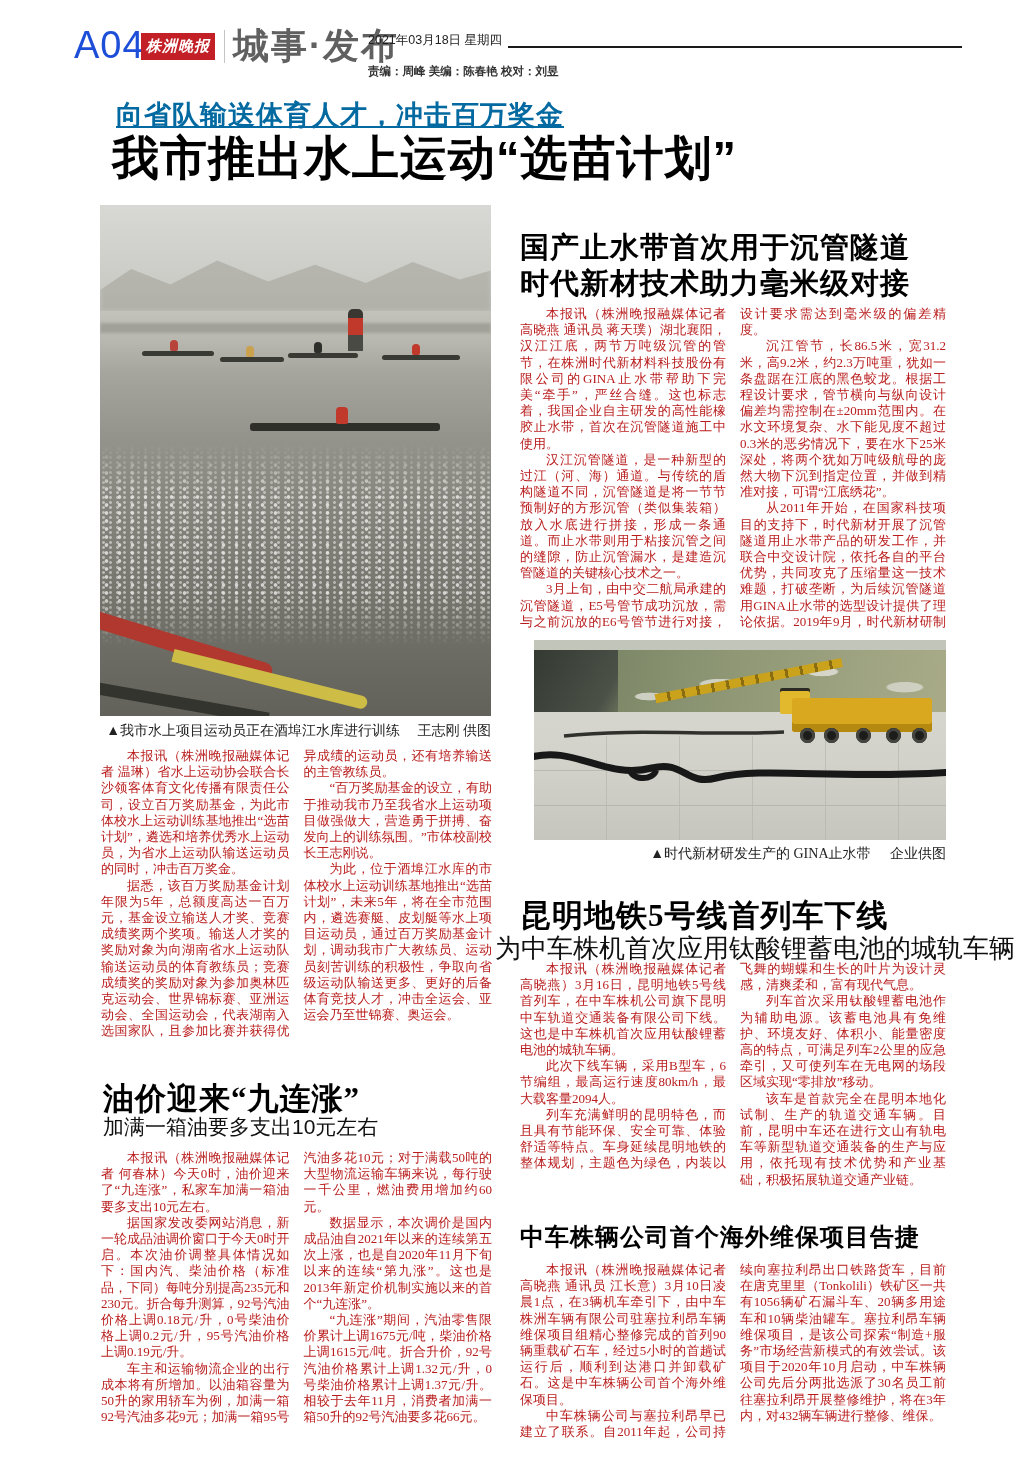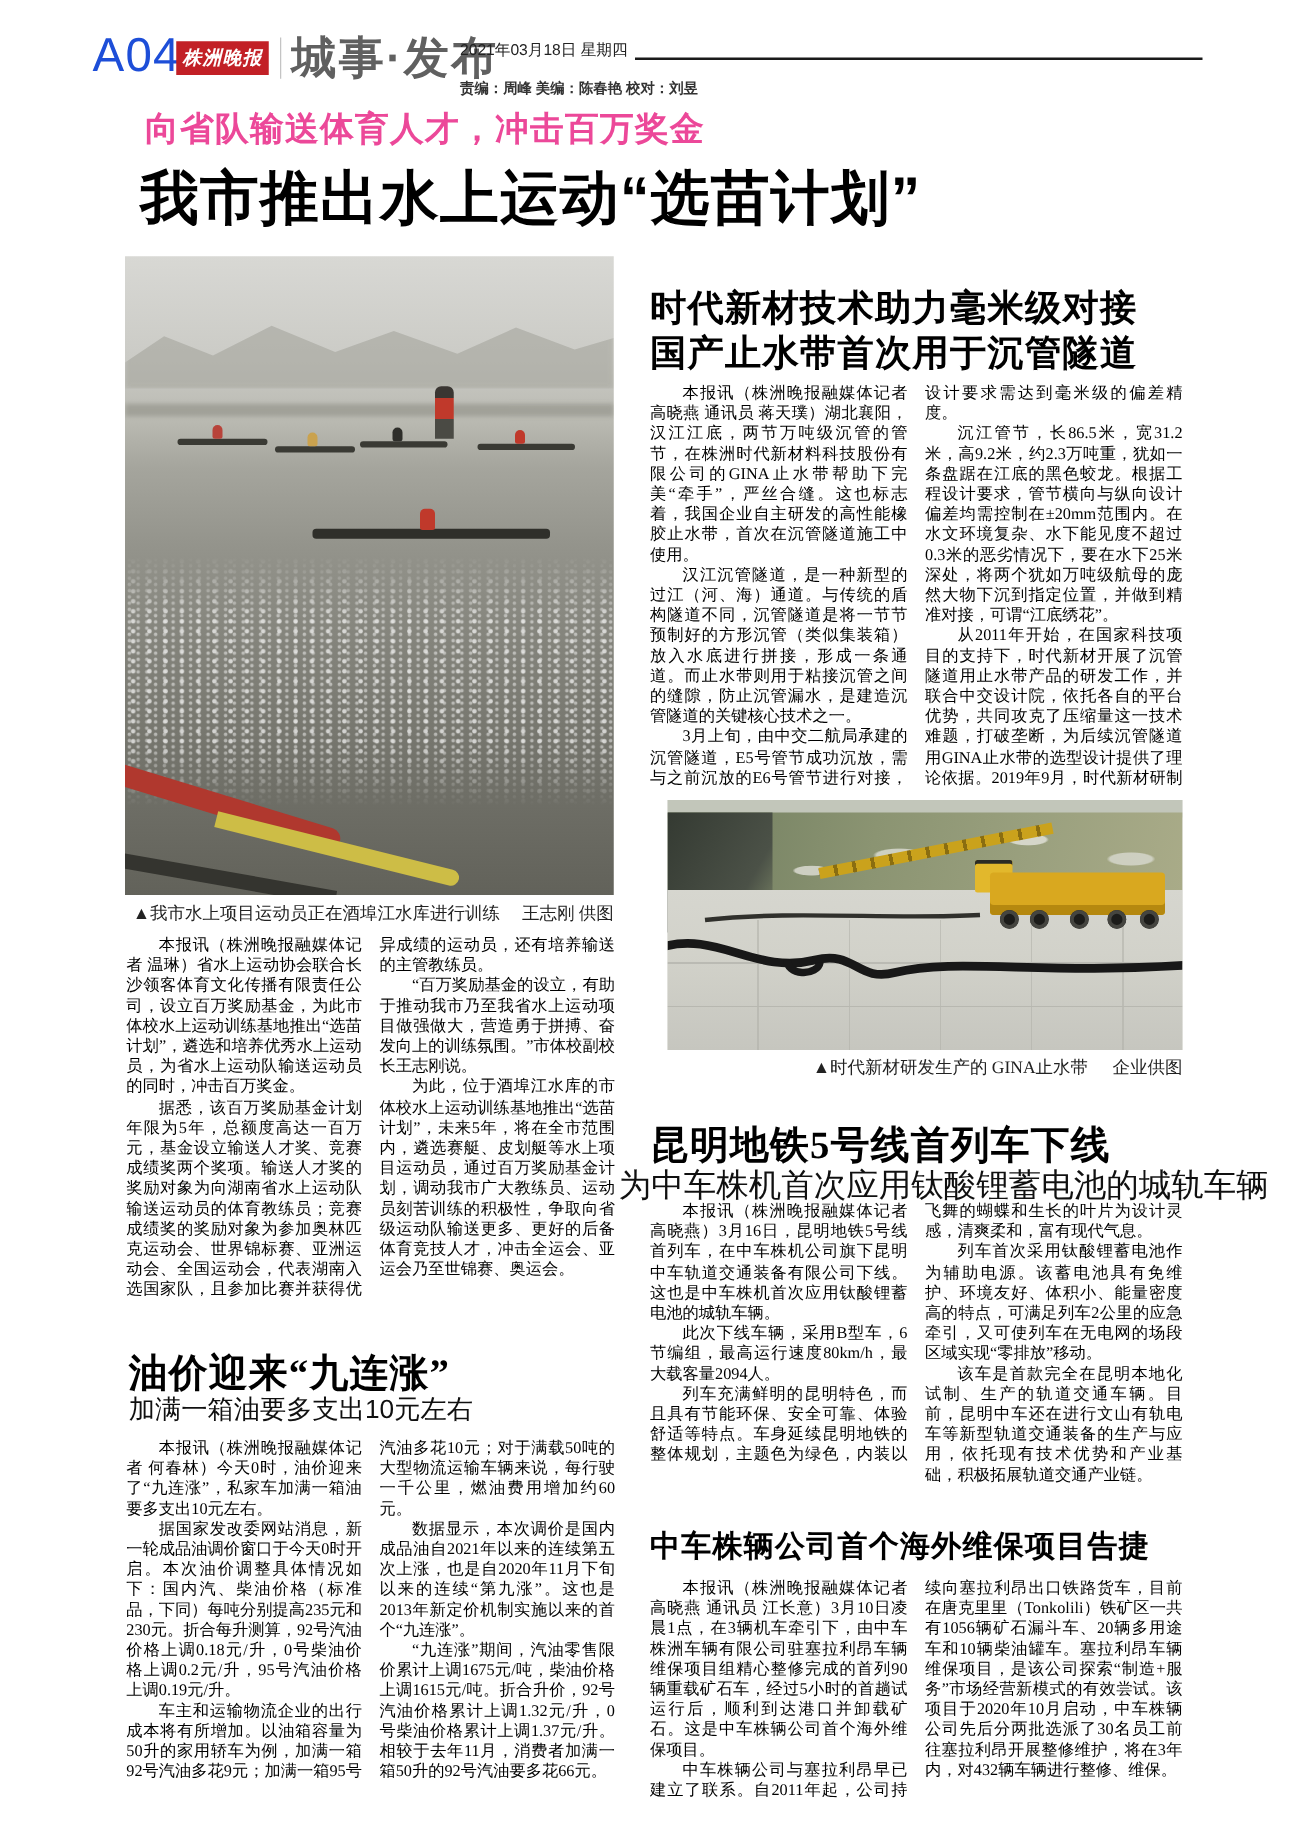--- a/index.html
+++ b/index.html
@@ -10,26 +10,26 @@
   
   .page-num{position:absolute;left:74px;top:24px;font:400 38px "Liberation Sans",sans-serif;color:#1d4ed8;letter-spacing:1px;}
   .logo-box{position:absolute;left:141px;top:33px;width:74px;height:27px;background:#c22026;color:#fff;
     display:flex;align-items:center;justify-content:center;font:italic 700 15px "Liberation Serif",serif;letter-spacing:1px;}
   .hdr-vline{position:absolute;left:224px;top:30px;width:1px;height:33px;background:#c4c4c4;}
   .section-name{position:absolute;left:233px;top:22px;font:700 36px "Liberation Sans",sans-serif;color:#606060;letter-spacing:2px;}
   .date-block{position:absolute;left:368px;top:33px;font:400 12.5px "Liberation Sans",sans-serif;color:#222;line-height:15px;}
   .staff-line{font-size:11.5px;font-weight:700;color:#333;margin-top:16px;}
   .hdr-rule{position:absolute;left:508px;top:46px;width:454px;height:2px;background:#1a1a1a;}
   
-  .kicker{position:absolute;left:116px;top:85px;font:700 27px "Liberation Sans",sans-serif;color:#ec4899;letter-spacing:1px;}
+  .kicker{position:absolute;left:116px;top:97px;font:700 27px "Liberation Sans",sans-serif;color:#0369a1;letter-spacing:1px;text-decoration:underline;}
   .main-headline{position:absolute;left:112px;top:127px;font:900 47px "Liberation Sans",sans-serif;color:#000;letter-spacing:1px;white-space:nowrap;}
   
   .cols2{column-count:2;column-gap:14px;overflow:hidden;text-align:justify;}
   .para{margin:0;text-indent:2em;}
-  .body-txt{font-size:13px;line-height:16.2px;color:#000000;}
+  .body-txt{font-size:13px;line-height:16.2px;color:#b91c1c;}
   .serif-head{font-family:"Liberation Serif",serif;font-weight:900;color:#000;}
   .sans-sub{font-family:"Liberation Sans",sans-serif;font-weight:400;color:#101010;}
   
   .photo1{position:absolute;left:100px;top:205px;width:391px;height:511px;overflow:hidden;
     background:linear-gradient(180deg,#d8d8d4 0%,#cbcbc6 16%,#b9b9b1 26%,#a5a59d 33%,#94948c 45%,#84847c 60%,#72726a 80%,#62625a 100%);}
   .mountain{position:absolute;left:0;top:36px;width:100%;height:70px;opacity:.65;filter:blur(2px);
     background:#a8a8a0;clip-path:polygon(0 70%,8% 40%,18% 62%,30% 28%,43% 58%,55% 34%,68% 60%,80% 30%,92% 55%,100% 42%,100% 100%,0 100%);}
   .shoreline{position:absolute;left:0;top:118px;width:100%;height:10px;background:#8b8b82;opacity:.55;filter:blur(1.5px);}
   .sparkle{position:absolute;left:0;top:240px;width:100%;height:200px;opacity:.8;
     background-image:radial-gradient(circle 1.4px,rgba(255,255,255,.85) 0 1.4px,transparent 2.2px),
@@ -137,22 +137,22 @@
 <div class="oil-sub sans-sub">加满一箱油要多支出10元左右</div>
 <div class="oil-body cols2 body-txt">
     <p class="para">本报讯（株洲晚报融媒体记者 何春林）今天0时，油价迎来了“九连涨”，私家车加满一箱油要多支出10元左右。</p>
     <p class="para">据国家发改委网站消息，新一轮成品油调价窗口于今天0时开启。本次油价调整具体情况如下：国内汽、柴油价格（标准品，下同）每吨分别提高235元和230元。折合每升测算，92号汽油价格上调0.18元/升，0号柴油价格上调0.2元/升，95号汽油价格上调0.19元/升。</p>
     <p class="para">车主和运输物流企业的出行成本将有所增加。以油箱容量为50升的家用轿车为例，加满一箱92号汽油多花9元；加满一箱95号汽油多花10元；对于满载50吨的大型物流运输车辆来说，每行驶一千公里，燃油费用增加约60元。</p>
     <p class="para">数据显示，本次调价是国内成品油自2021年以来的连续第五次上涨，也是自2020年11月下旬以来的连续“第九涨”。这也是2013年新定价机制实施以来的首个“九连涨”。</p>
     <p class="para">“九连涨”期间，汽油零售限价累计上调1675元/吨，柴油价格上调1615元/吨。折合升价，92号汽油价格累计上调1.32元/升，0号柴油价格累计上调1.37元/升。相较于去年11月，消费者加满一箱50升的92号汽油要多花66元。</p>
   </div>
 
 <div class="ws-title serif-head">
+  <div>国产止水带首次用于沉管隧道</div>
   <div>时代新材技术助力毫米级对接</div>
-  <div>国产止水带首次用于沉管隧道</div>
 </div>
 <div class="ws-body cols2 body-txt">
     <p class="para">本报讯（株洲晚报融媒体记者 高晓燕 通讯员 蒋天璞）湖北襄阳，汉江江底，两节万吨级沉管的管节，在株洲时代新材料科技股份有限公司的GINA止水带帮助下完美“牵手”，严丝合缝。这也标志着，我国企业自主研发的高性能橡胶止水带，首次在沉管隧道施工中使用。</p>
     <p class="para">汉江沉管隧道，是一种新型的过江（河、海）通道。与传统的盾构隧道不同，沉管隧道是将一节节预制好的方形沉管（类似集装箱）放入水底进行拼接，形成一条通道。而止水带则用于粘接沉管之间的缝隙，防止沉管漏水，是建造沉管隧道的关键核心技术之一。</p>
     <p class="para">3月上旬，由中交二航局承建的沉管隧道，E5号管节成功沉放，需与之前沉放的E6号管节进行对接，设计要求需达到毫米级的偏差精度。</p>
     <p class="para">沉江管节，长86.5米，宽31.2米，高9.2米，约2.3万吨重，犹如一条盘踞在江底的黑色蛟龙。根据工程设计要求，管节横向与纵向设计偏差均需控制在±20mm范围内。在水文环境复杂、水下能见度不超过0.3米的恶劣情况下，要在水下25米深处，将两个犹如万吨级航母的庞然大物下沉到指定位置，并做到精准对接，可谓“江底绣花”。</p>
     <p class="para">从2011年开始，在国家科技项目的支持下，时代新材开展了沉管隧道用止水带产品的研发工作，并联合中交设计院，依托各自的平台优势，共同攻克了压缩量这一技术难题，打破垄断，为后续沉管隧道用GINA止水带的选型设计提供了理论依据。2019年9月，时代新材研制并生产出了首条沉管止水带，实现了国产沉管止水带从无到有的突破。</p>
   </div>
 
 <div class="photo2">

